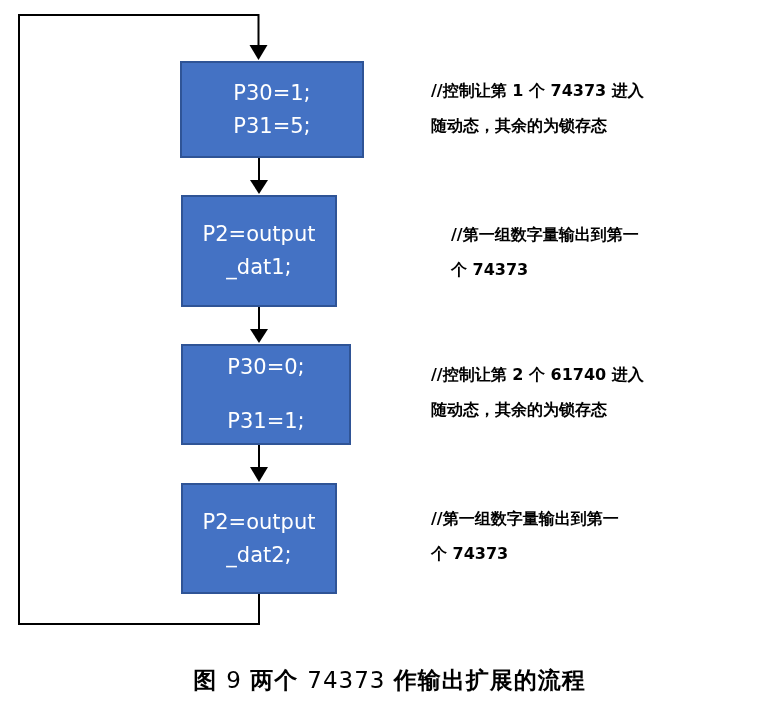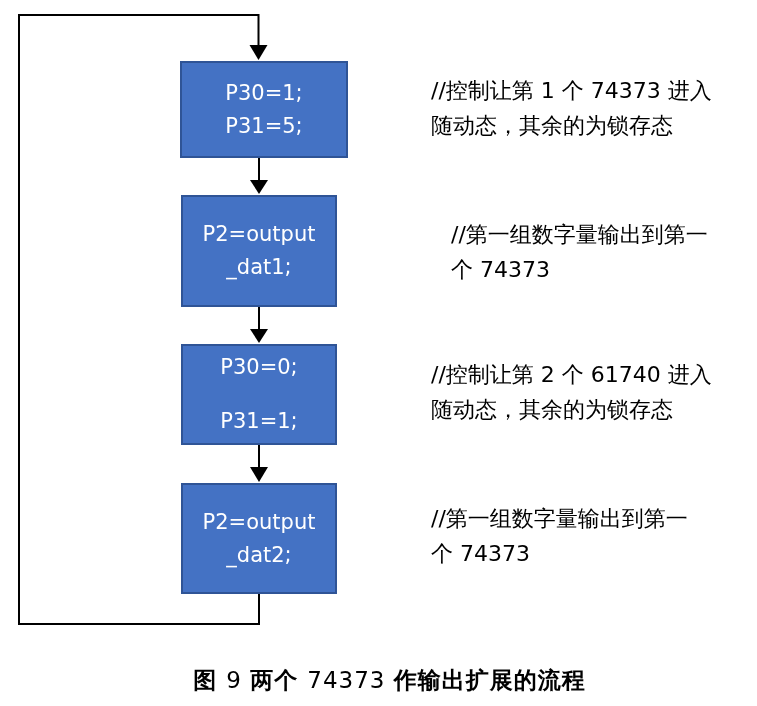--- a/index.html
+++ b/index.html
@@ -37,23 +37,24 @@
     color: var(--text_on_box, #fff);
     font-size: 21px;
     line-height: 33px;
     text-align: center;
   }
   .comment {
     position: absolute;
     left: 431px;
     width: 324px;
     color: var(--comment_text, #000);
-    font-size: 22px;
+    font-size: 16px;
     line-height: 35px;
     white-space: nowrap;
+    font-weight: bold;
   }
   .caption {
     position: absolute;
     top: 665px;
     left: 0;
     width: 100%;
     text-align: center;
     font-size: 23px;
     color: #000;
     letter-spacing: 1px;
@@ -75,31 +76,31 @@
     <path d="M 259 158 L 259 181"></path>
     <polygon points="250,180 268,180 259,194"></polygon>
 
     <path d="M 259 307 L 259 330"></path>
     <polygon points="250,329 268,329 259,343"></polygon>
 
     <path d="M 259 445 L 259 468"></path>
     <polygon points="250,467 268,467 259,482"></polygon>
   </svg>
 
-  <div class="flow-box" style="left:180px; top:61px; width:168px; height:97px;">
+  <div class="flow-box" style="left:180px; top:61px; width:184px; height:97px;">
     <div>P30=1;</div>
     <div>P31=5;</div>
   </div>
 
   <div class="flow-box" style="left:181px; top:195px; width:156px; height:112px;">
     <div>P2=output</div>
     <div>_dat1;</div>
   </div>
 
-  <div class="flow-box" style="left:181px; top:344px; width:156px; height:101px;gap:21px;">
+  <div class="flow-box" style="left:181px; top:344px; width:170px; height:101px;gap:21px;">
     <div>P30=0;</div>
     <div>P31=1;</div>
   </div>
 
   <div class="flow-box" style="left:181px; top:483px; width:156px; height:111px;">
     <div>P2=output</div>
     <div>_dat2;</div>
   </div>
 
   <div class="comment" style="top:73px;">

